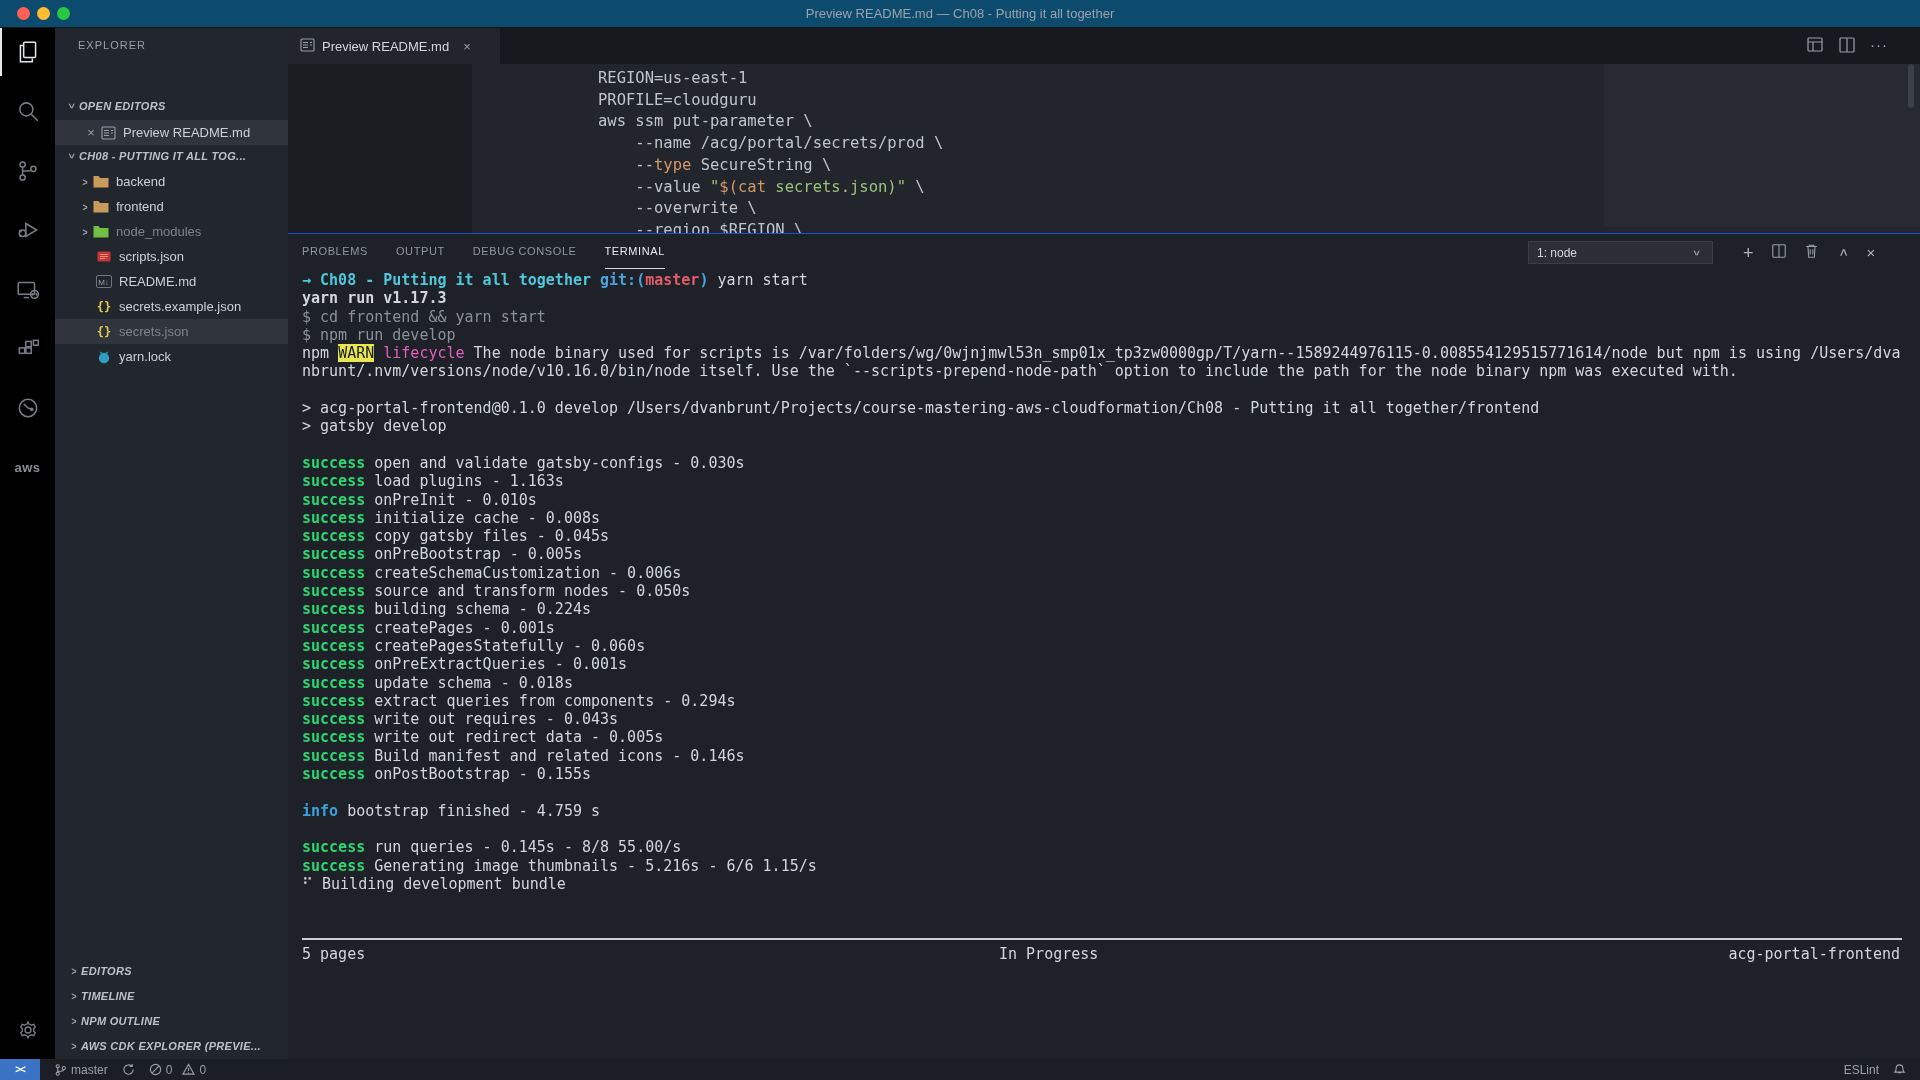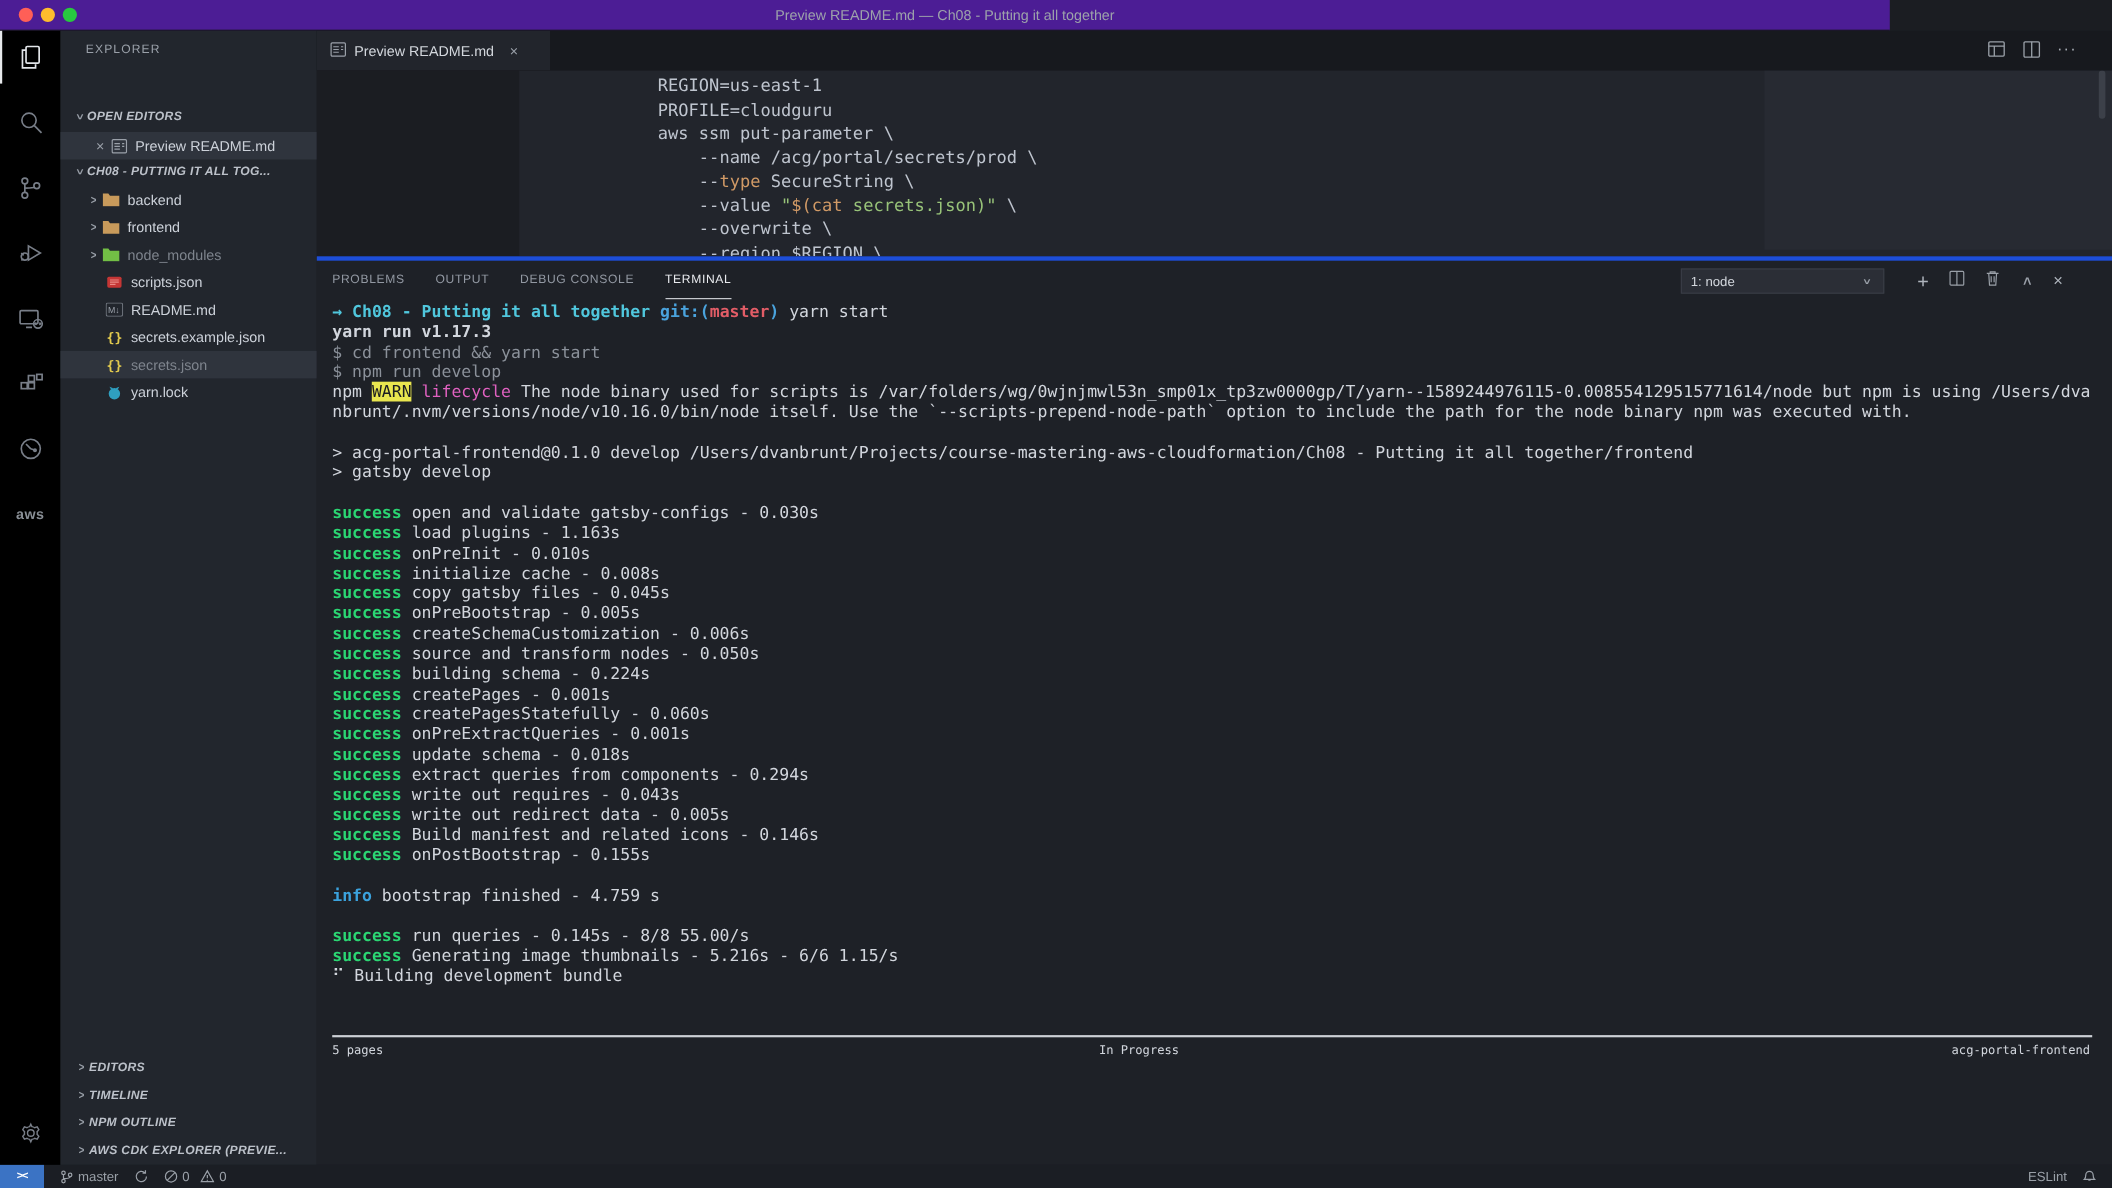--- a/index.html
+++ b/index.html
@@ -1,21 +1,21 @@
 <!DOCTYPE html>
 <html><head>
 <meta charset="utf-8">
 <style>
   * { margin:0; padding:0; box-sizing:border-box; }
   html,body { width:1920px; height:1080px; overflow:hidden; background:#1b1d22;
               font-family:"Liberation Sans", sans-serif; }
   .abs { position:absolute; }
 
   
-  #titlebar { left:0; top:0; width:1718px; height:28px; background:#4c1d95;
+  #titlebar { left:0; top:0; width:1920px; height:28px; background:#0c4a6e;
               border-bottom:1px solid #141619; }
   .traffic { width:13px; height:13px; border-radius:50%; top:7px; }
   #title-text { width:100%; text-align:center; top:6px; color:#9da2ab; font-size:13px; }
 
   
   #activitybar { left:0; top:28px; width:55px; height:1031px; background:#000000; }
   .act-icon { left:0; width:55px; height:48px; display:flex; align-items:center;
               justify-content:center; color:#787e88; }
   .act-icon svg { stroke:#787e88; }
   .act-icon.active svg { stroke:#e3e6ea; }
@@ -46,35 +46,35 @@
   .ed-actions { top:8px; color:#a6abb3; display:flex; gap:14px; }
   #editor { left:288px; top:64px; width:1632px; height:169px; background:#1b1d22; overflow:hidden; }
   #codeblock { left:184px; top:0; width:1448px; height:169px; background:#22252c; }
   #corner-rect { left:1316px; top:0; width:316px; height:163px; background:#272a32; }
   #ed-scroll { left:1620px; top:0; width:6px; height:44px; background:#3c4049; border-radius:3px; }
   #code-lines { left:310px; top:4px; font-family:"DejaVu Sans Mono",monospace;
                 font-size:15.5px; line-height:21.7px; white-space:pre; }
 
   
   #panel { left:288px; top:233px; width:1632px; height:826px; background:#1e2127;
-           border-top:4px solid #1d4ed8; }
+           border-top:1px solid #1d4ed8; }
   .ptab { height:34px; display:inline-flex; align-items:center; font-size:11px;
           letter-spacing:0.6px; color:#9298a2; margin-right:28px; }
   .ptab.active { color:#e8eaee; border-bottom:1.5px solid #d8dbe0; }
   #panel-tabs { left:14px; top:0; height:34px; }
   #term-dropdown { left:1240px; top:7px; width:185px; height:23px; background:#2b2e36;
                    border:1px solid #3a3e47; color:#d3d7dd; font-size:12px;
                    display:flex; align-items:center; padding:0 8px; justify-content:space-between; }
   .panel-acts { top:7px; display:flex; gap:17px; color:#aeb4bc; align-items:center; height:23px; }
   #terminal { left:14px; top:37px; width:1600px; font-family:"DejaVu Sans Mono",monospace;
               font-size:15px; line-height:18.3px; color:#d2d6dd;
               white-space:pre-wrap; word-break:break-all; }
   .tline { min-height:18.3px; }
   #term-sep { left:14px; top:704px; width:1600px; height:2px; background:#ccd0d6; }
-  .term-status { top:711px; font-family:"DejaVu Sans Mono",monospace; font-size:11px; color:#d2d6dd; }
+  .term-status { top:711px; font-family:"DejaVu Sans Mono",monospace; font-size:15px; color:#d2d6dd; }
 
   
   #statusbar { left:0; top:1059px; width:1920px; height:21px; background:#1b1e24;
                display:flex; align-items:center; color:#9aa0a8; font-size:12px; }
   #remote-ind { width:40px; height:21px; background:#3b73c4; color:#fff; display:flex;
                 align-items:center; justify-content:center; font-size:10px; font-weight:bold;
                 letter-spacing:-1px; }
   .sb-item { display:flex; align-items:center; gap:4px; margin-left:14px; }
   .sb-right { position:absolute; display:flex; align-items:center; gap:14px; right:14px; }
   svg.oicon { fill:none; stroke:#9aa0a8; stroke-width:1.2; }

